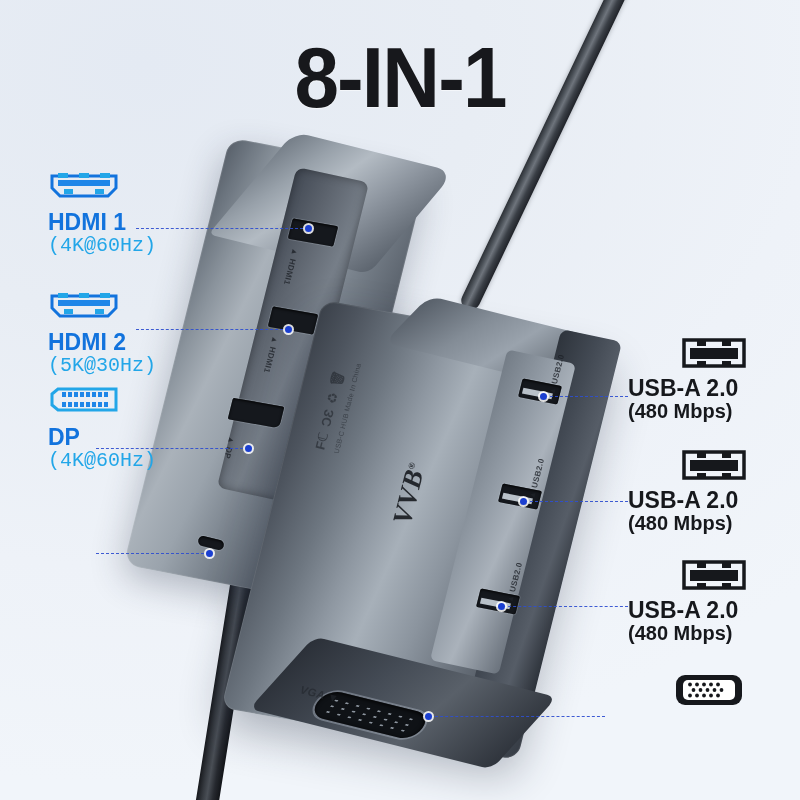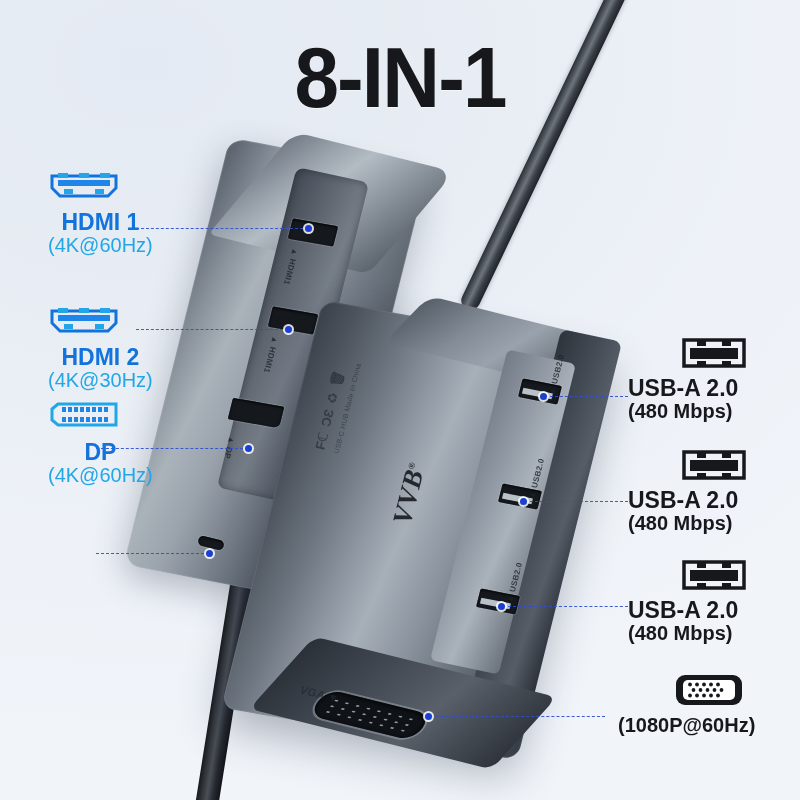--- a/index.html
+++ b/index.html
@@ -142,22 +142,22 @@
     font-size:9px;line-height:1.3;white-space:nowrap;
   }
   #certs .row{display:flex;gap:6px;align-items:center;font-weight:bold;font-size:13px;}
   #certs .txt{font-size:7px;letter-spacing:.3px;margin-top:3px;}
 
   
   .callout{position:absolute;}
   .callout .ico{display:block;margin-bottom:6px;}
   .lbl{font-size:23px;font-weight:bold;line-height:1.05;white-space:nowrap;}
   .sub{font-size:20px;font-weight:normal;line-height:1.15;white-space:nowrap;}
-  .blue .lbl{color:#1273dd;text-align:center;}
-  .blue .sub{color:#22a6e8;}
+  .blue .lbl{color:#1273dd;}
+  .blue .sub{color:#22a6e8;font-family:Liberation Mono, monospace;}
   .dark .lbl{color:#16181c;}
   .dark .sub{color:#16181c;font-weight:bold;}
   .right{text-align:left;}
 
   
   .leader{position:absolute;height:0;border-top:1.6px dashed #2f4fd0;opacity:.92;}
   .dot{position:absolute;width:7px;height:7px;border-radius:50%;
        background:#1b3fd0;box-shadow:0 0 0 2px rgba(255,255,255,.85);}
 </style>
 </head>
@@ -251,37 +251,37 @@
         <rect x="52" y="5" width="10" height="5" fill="#22a6e8"></rect>
         <rect x="10" y="12" width="52" height="6" fill="#1e86e8"></rect>
         <rect x="16" y="21" width="9" height="5" fill="#22a6e8"></rect>
         <rect x="47" y="21" width="9" height="5" fill="#22a6e8"></rect>
       </svg>
     </span>
     <div class="lbl">HDMI 1</div>
     <div class="sub">(4K@60Hz)</div>
   </div>
 
-  <div class="callout blue" style="left:48px;top:303px;">
+  <div class="callout blue" style="left:48px;top:288px;">
     <span class="ico">
       <svg width="72" height="32" viewBox="0 0 72 32">
         <path d="M4 8 h64 v12 l-8 8 h-48 l-8 -8 z" fill="none" stroke="#1273dd" stroke-width="3"></path>
         <rect x="10" y="5" width="10" height="5" fill="#22a6e8"></rect>
         <rect x="31" y="5" width="10" height="5" fill="#22a6e8"></rect>
         <rect x="52" y="5" width="10" height="5" fill="#22a6e8"></rect>
         <rect x="10" y="12" width="52" height="6" fill="#1e86e8"></rect>
         <rect x="16" y="21" width="9" height="5" fill="#22a6e8"></rect>
         <rect x="47" y="21" width="9" height="5" fill="#22a6e8"></rect>
       </svg>
     </span>
     <div class="lbl">HDMI 2</div>
-    <div class="sub">(4K@30Hz)</div>
-  </div>
-
-  <div class="callout blue" style="left:48px;top:400px;">
+    <div class="sub">(5K@30Hz)</div>
+  </div>
+
+  <div class="callout blue" style="left:48px;top:385px;">
     <span class="ico">
       <svg width="72" height="30" viewBox="0 0 72 30">
         <path d="M4 9 l6 -5 h58 v21 h-58 l-6 -5 z" fill="none" stroke="#22a6e8" stroke-width="3"></path>
         <g fill="#1e86e8">
           <rect x="14" y="7" width="4" height="5"></rect>
             <rect x="20" y="7" width="4" height="5"></rect>
           <rect x="26" y="7" width="4" height="5"></rect>
             <rect x="32" y="7" width="4" height="5"></rect>
           <rect x="38" y="7" width="4" height="5"></rect>
             <rect x="44" y="7" width="4" height="5"></rect>
@@ -365,16 +365,15 @@
           <circle cx="41.5" cy="18" r="1.9"></circle>
             <circle cx="48.5" cy="18" r="1.9"></circle>
           <circle cx="17" cy="23.5" r="1.9"></circle>
             <circle cx="24" cy="23.5" r="1.9"></circle>
             <circle cx="31" cy="23.5" r="1.9"></circle>
           <circle cx="38" cy="23.5" r="1.9"></circle>
             <circle cx="45" cy="23.5" r="1.9"></circle>
         </g>
       </svg>
     </span>
-    <div class="sub">(1080P@60Hz)</div>
   </div>
 
 </div>
 
 </body></html>

